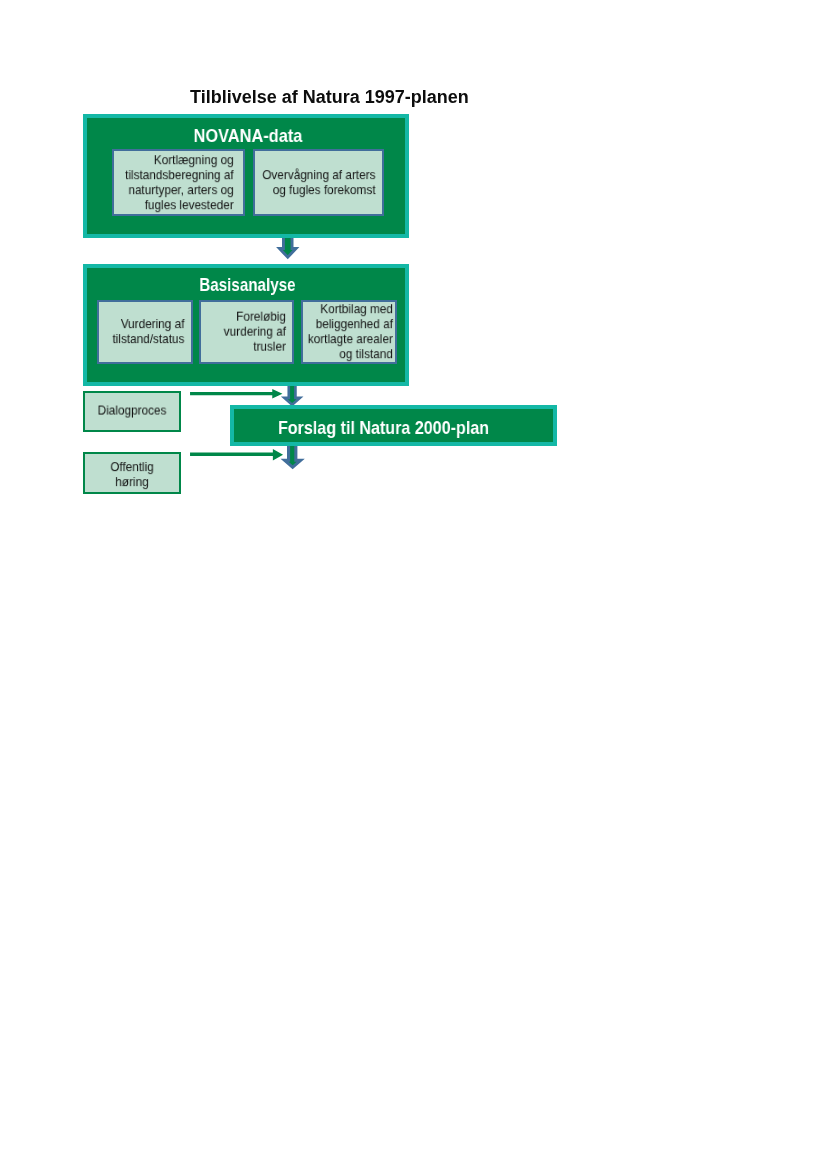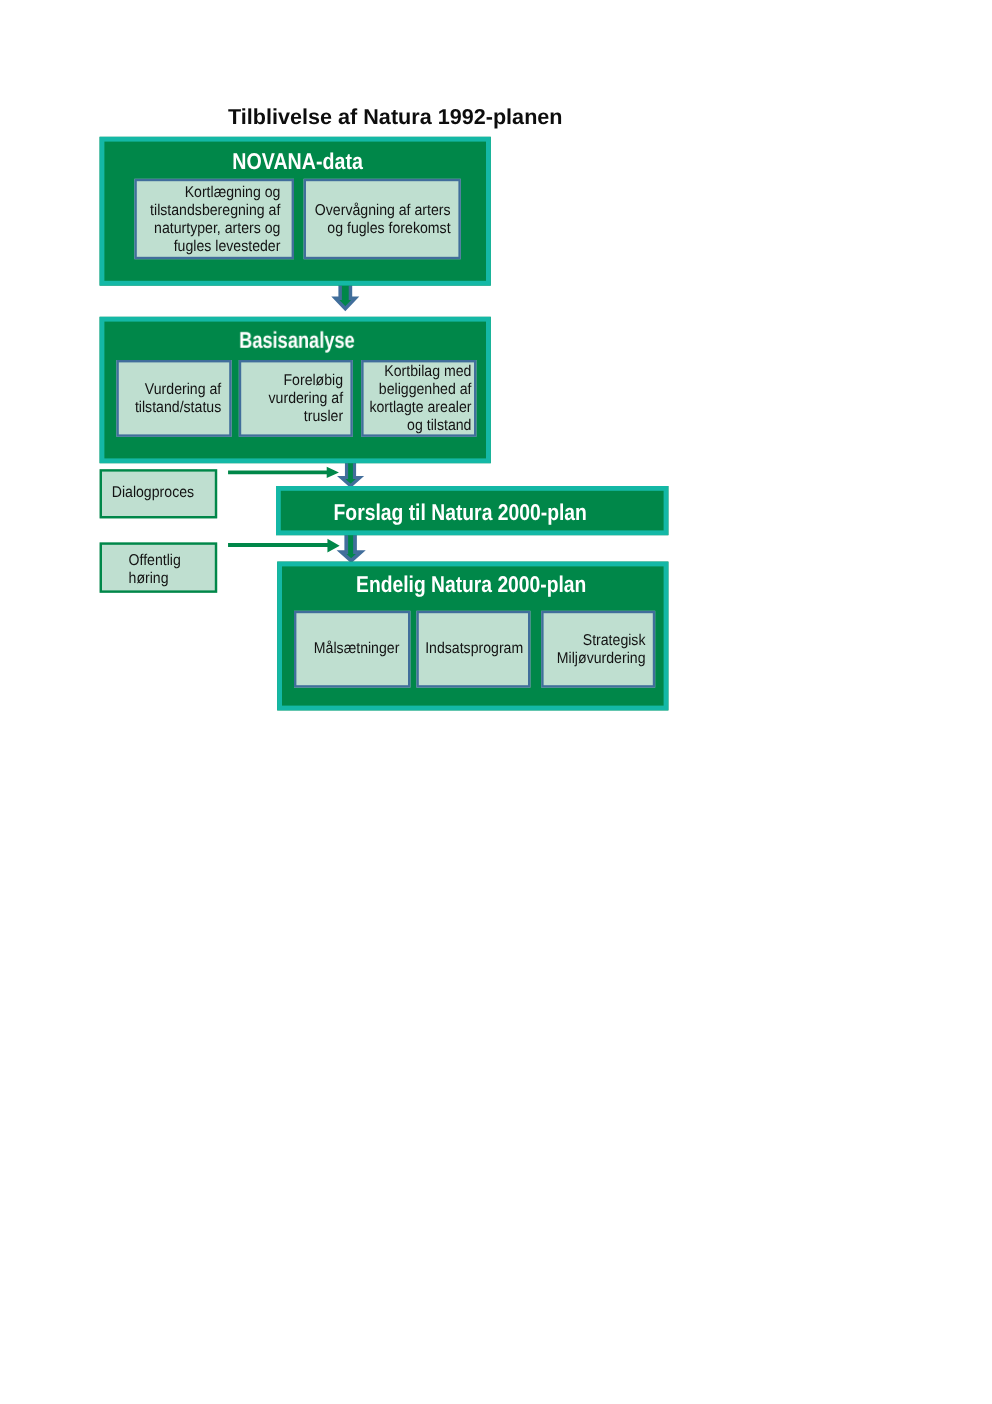--- a/index.html
+++ b/index.html
@@ -10,29 +10,29 @@
   .title{will-change:transform;font-weight:bold;font-size:18px;color:#0d0d0d;white-space:nowrap;}
 
   .greenbox{background:#008749;border:4px solid #14b8a6;}
   .hdr{will-change:transform;position:absolute;color:#ffffff;font-weight:bold;white-space:nowrap;
        text-align:center;line-height:normal;font-size:19px;transform-origin:center top;}
   .subbox{background:#bfdfd0;border:2px solid #416e9b;color:#131313;
           font-size:13px;line-height:14.9px;text-align:right;overflow:visible;}
   .sbwrap{will-change:transform;position:absolute;left:50%;top:50%;transform-origin:center center;}
   .sbwrap > span{display:block;}
   .sidebox{background:#bfdfd0;border:2.3px solid #008749;color:#131313;
-           font-size:13px;line-height:14.9px;}
+           font-size:13px;line-height:14.9px;text-align:center;}
   svg{position:absolute;overflow:visible;}
 </style>
 </head>
 <body>
 
 <div id="stage">
 
-  <div class="abs title" style="left:190px;top:87px;">Tilblivelse af Natura 1992-planen</div>
+  <div class="abs title" style="left:190px;top:87px;">Tilblivelse af Natura 1997-planen</div>
 
   <svg style="left:277.9px;top:236.5px;width:19.5px;height:21.7px;" viewBox="0 0 19.5 21.7">
     <path d="M5.45 -2 L5.45 11.5 L1.45 11.5 L9.75 20.25 L18.05 11.5 L14.05 11.5 L14.05 -2 Z" fill="#008749" stroke="#416e9b" stroke-width="2.9" stroke-linejoin="miter"></path>
   </svg>
 
   <svg style="left:283.1px;top:384.6px;width:18.3px;height:21.1px;" viewBox="0 0 18.3 21.1">
     <path d="M5.775 -2 L5.775 12.9 L1.35 12.9 L9.15 19.8 L16.95 12.9 L12.425 12.9 L12.425 -2 Z" fill="#008749" stroke="#416e9b" stroke-width="2.65" stroke-linejoin="miter"></path>
   </svg>
 
   <svg style="left:282.7px;top:443.3px;width:19.3px;height:25.9px;" viewBox="0 0 19.3 25.9">
@@ -77,38 +77,20 @@
       <div class="sbwrap" style="width:97px;transform:translate(-50%,-50%) scaleX(0.905);">
           <span>Kortbilag med beliggenhed af kortlagte arealer og tilstand</span>
         </div>
     </div>
   </div>
 
   <div class="abs greenbox" style="left:230.3px;top:404.8px;width:326.6px;height:41.3px;">
     <div class="hdr" style="left:-2px;width:303px;top:8px;transform:scaleX(0.847);">Forslag til Natura 2000-plan</div>
   </div>
 
-  <div class="abs greenbox" style="left:230.8px;top:467.9px;width:326.3px;height:124.2px;">
-    <div class="hdr" style="left:0;right:3px;top:5px;transform:scaleX(0.845);">Endelig Natura 2000-plan</div>
-    <div class="abs subbox" style="left:10.1px;top:36.9px;width:97.1px;height:64px;">
-      <div class="sbwrap" style="width:88px;transform:translate(-50%,-50%) scaleX(0.905);">
-          <span>Målsætninger</span>
-        </div>
-    </div>
-    <div class="abs subbox" style="left:112.4px;top:36.9px;width:94.8px;height:64px;">
-      <div class="sbwrap" style="width:90px;transform:translate(-50%,-50%) scaleX(0.905);">
-          <span>Indsatsprogram</span>
-        </div>
-    </div>
-    <div class="abs subbox" style="left:216.4px;top:36.9px;width:94.7px;height:64px;">
-      <div class="sbwrap" style="width:86px;transform:translate(-50%,-50%) scaleX(0.905);">
-          <span>Strategisk Miljøvurdering</span>
-        </div>
-    </div>
-  </div>
 
   <div class="abs sidebox" style="left:82.8px;top:390.7px;width:98.3px;height:41.5px;">
     <div class="sbwrap" style="width:86px;transform:translate(-50%,-50%) scaleX(0.905);">
         <span>Dialogproces</span>
       </div>
   </div>
   <div class="abs sidebox" style="left:82.8px;top:451.8px;width:98.3px;height:42.3px;padding-left:41px;">
     <div class="sbwrap" style="width:55px;margin-top:1.6px;transform:translate(-50%,-50%) scaleX(0.905);">
         <span>Offentlig høring</span>
       </div>

